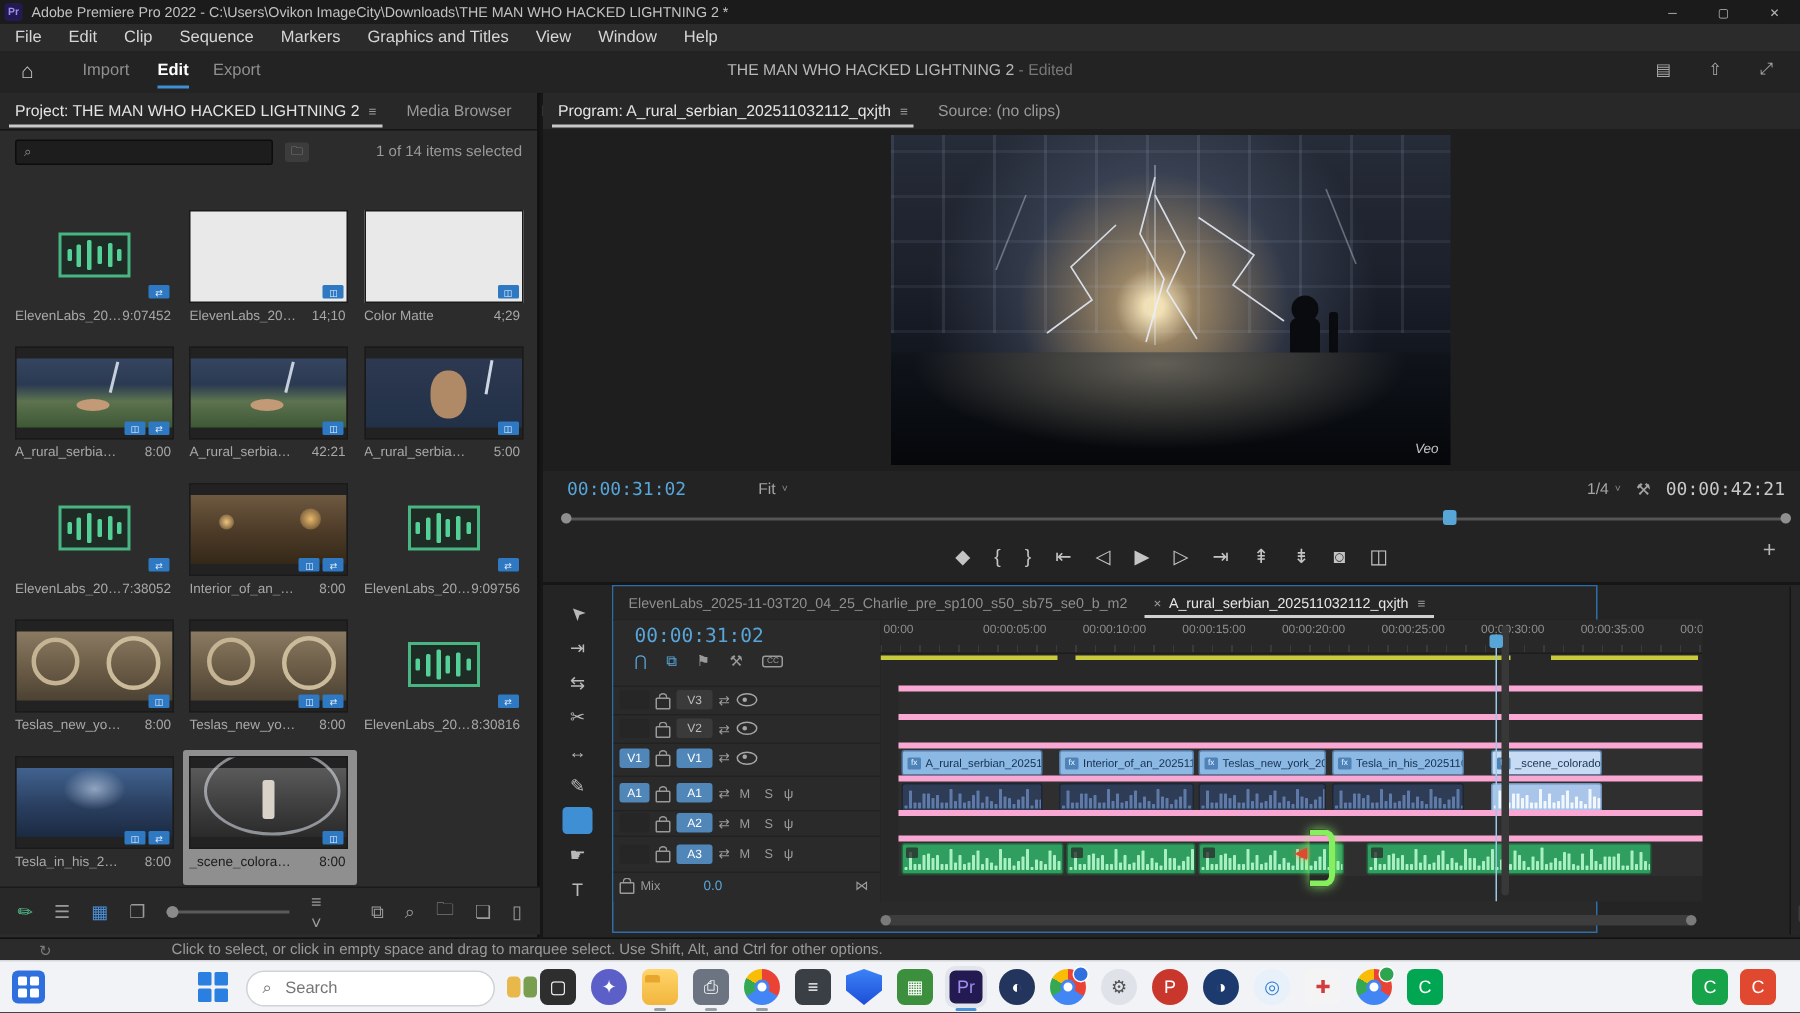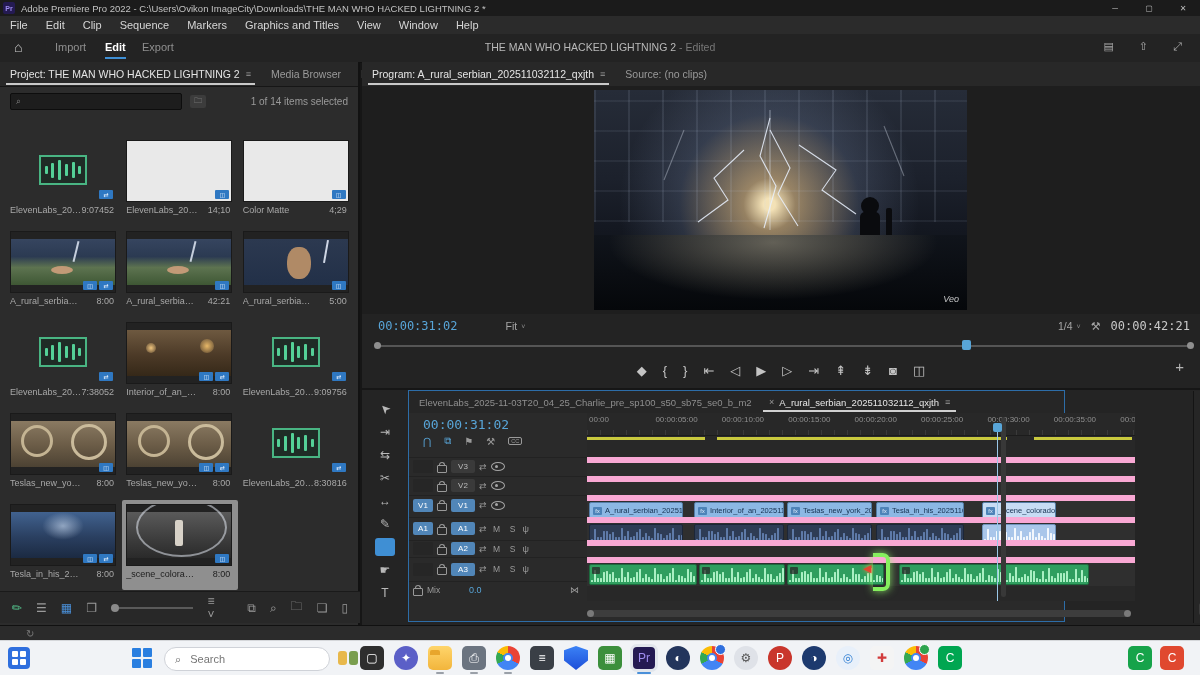--- a/index.html
+++ b/index.html
@@ -147,21 +147,21 @@
   .ms{width:12px;text-align:center;color:#9a9a9a;font-size:8.5px;}
   .micg{color:#9a9a9a;font-size:9px;}
   .mixval{color:#58a5d8;font-size:9px;margin-left:26px;}
   .mixend{margin-left:auto;margin-right:8px;color:#9a9a9a;font-size:9px;}
 
   .tlcontent{position:absolute;left:178px;top:22px;width:548px;height:188px;overflow:hidden;background:#282828;}
   .ruler{position:absolute;left:0;top:0;width:548px;height:22px;border-bottom:1px solid #1c1c1c;
     background:repeating-linear-gradient(90deg,#3a3a3a 0 1px,transparent 1px 13px);background-position:0 100%;background-size:100% 5px;background-repeat:no-repeat;}
   .rlabel{position:absolute;top:2px;font-size:8px;color:#8f8f8f;white-space:nowrap;}
   .renderbar{position:absolute;top:24px;height:3px;background:#c9c93e;}
-  .row{position:absolute;left:0;width:548px;background:#2f2f2f;border-top:6px solid #f9a8d4;}
+  .row{position:absolute;left:12px;width:548px;background:#2f2f2f;border-top:4px solid #f9a8d4;}
   .row.dim{background:#2c2c2c;}
   .clip{position:absolute;top:1px;bottom:1px;border-radius:2px;box-sizing:border-box;}
   .vclip{background:#8cb8e4;border:1px solid #537ca6;color:#15304f;font-size:7.5px;display:flex;align-items:center;gap:3px;padding:0 3px;overflow:hidden;white-space:nowrap;}
   .vclip.lightc{background:#c7dcf4;}
   .fxchip{min-width:9px;height:8px;background:#4d83b8;border-radius:1px;color:#eaf3ff;font-size:5.5px;display:flex;align-items:center;justify-content:center;flex:none;}
   .aclip{background:#2e3c55;border:1px solid #1c2638;display:flex;align-items:flex-end;overflow:hidden;padding:1px 1px 2px 1px;}
   .aclip.lightc{background:#a9c6ea;border-color:#6f93bd;}
   .aclip i,.gclip i{display:block;width:2px;margin-right:1px;border-radius:0.5px;flex:none;}
   .gclip{background:#2f9e5f;border:1px solid #1d6b3e;display:flex;align-items:flex-end;overflow:hidden;padding:1px 1px 2px 1px;position:absolute;top:1px;bottom:1px;border-radius:2px;box-sizing:border-box;}
   .chip2{position:absolute;left:2px;top:2px;width:8px;height:7px;background:rgba(40,40,40,.75);border-radius:1px;}
@@ -1020,20 +1020,21 @@
         <div class="solo" style="left:5px">S</div>
 
       </div>
       <div class="hscroll"></div>
       <div class="vscroll" style="right:58px"></div>
     </div>
   </div>
 
   <div class="abs statusbar">
     <span class="sico">↻</span>
+    <span class="tip">Click to select, or click in empty space and drag to marquee select. Use Shift, Alt, and Ctrl for other options.</span>
   </div>
 
   <div class="abs taskbar">
     <div class="corner">
         <i></i>
         <i></i>
         <i></i>
         <i></i>
       </div>
     <div class="start">

